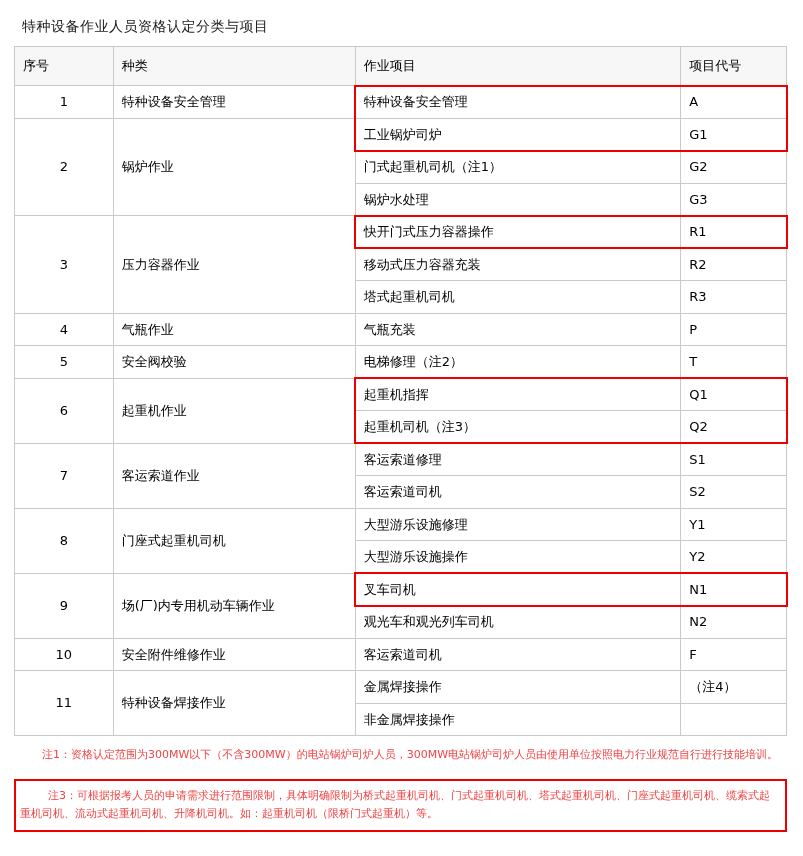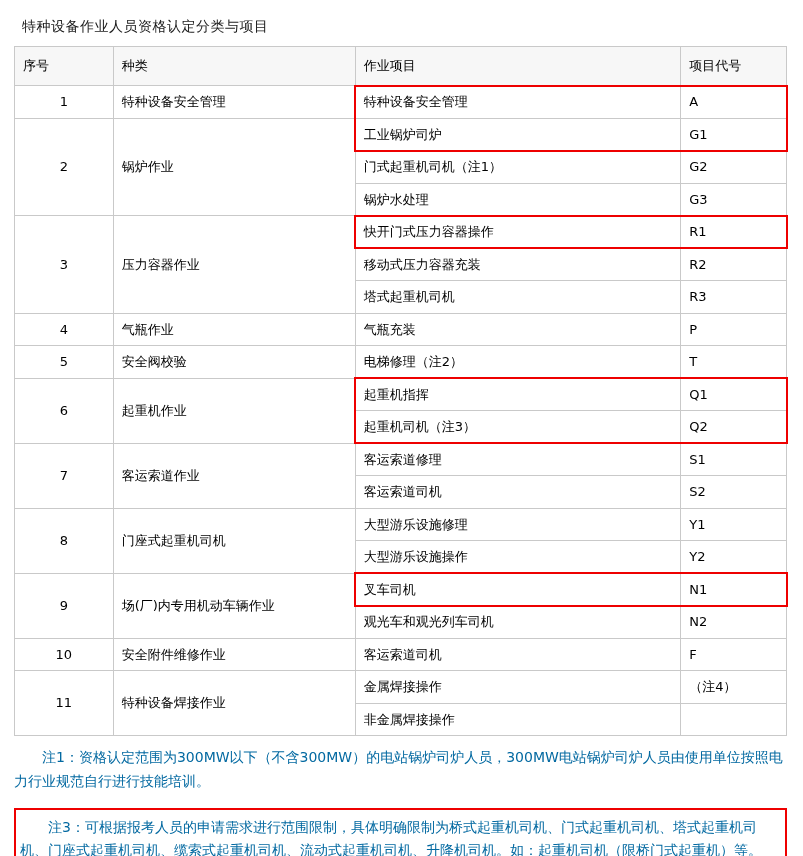--- a/index.html
+++ b/index.html
@@ -71,25 +71,25 @@
     position: absolute;
     border: 2px solid #ee0000;
     box-sizing: border-box;
     pointer-events: none;
   }
 
   .notes {
     margin: 10px 0 0 0;
   }
   .note {
-    font-size: 14px;
+    font-size: 11px;
     line-height: 1.7;
     margin: 10px 0 0 0;
     text-indent: 28px;
-    color: #0369a1;
+    color: #ef4444;
   }
   .note3-wrap {
     position: relative;
     margin-top: 14px;
     border: 2px solid #ee0000;
     padding: 6px 8px 6px 4px;
     box-sizing: border-box;
     width: 773px;
   }
   .note3-wrap .note {

